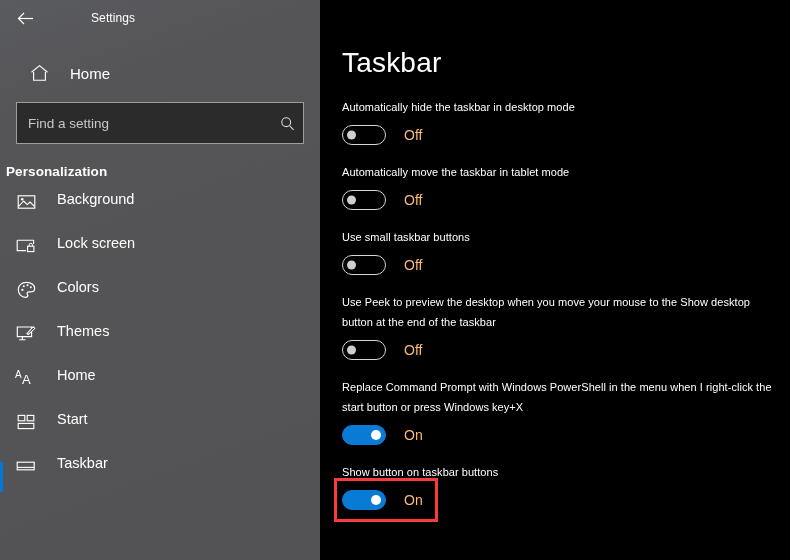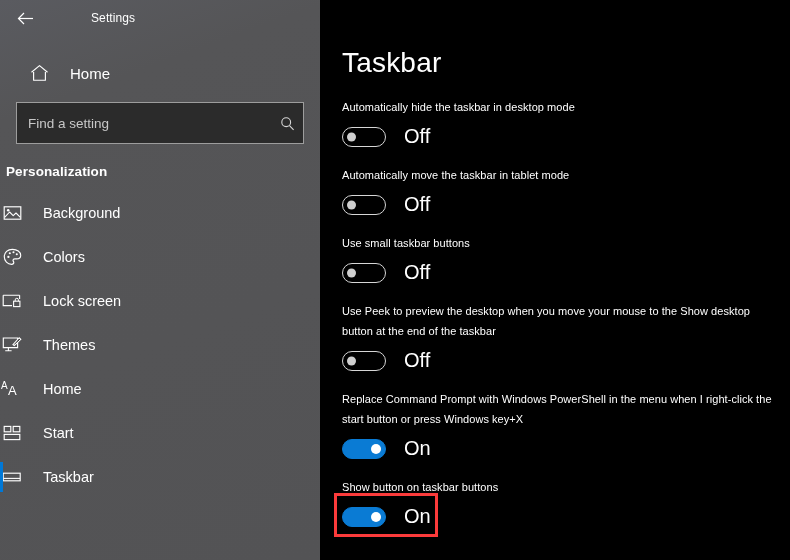--- a/index.html
+++ b/index.html
@@ -89,22 +89,21 @@
     padding-left: 6px;
     margin-top: 20px;
     letter-spacing: .1px;
   }
 
   .nav { margin-top: 12px; }
   .nav-item {
     position: relative;
     height: 44px;
     display: flex;
-    align-items: center;
-    padding-left: 1px;
+    padding-left: 15px;
     cursor: pointer;
   }
   .nav-item .ic {
     width: 22px; height: 22px;
     flex: 0 0 22px;
     display: flex; align-items: center; justify-content: center;
   }
   .nav-item .lbl {
     font-size: 14.5px;
     margin-left: 20px;
@@ -177,22 +176,22 @@
   }
   .toggle.on .knob {
     position: absolute;
     right: 4px; top: 50%;
     transform: translateY(-50%);
     width: 10px; height: 10px;
     border-radius: 50%;
     background: #ffffff;
   }
   .toggle-state {
-    font-size: 20px;
-    color: #ffffff;
+    font-size: 14px;
+    color: #fdba74;
     margin-left: 18px;
   }
   .highlight-box {
     position: absolute;
     left: -8px; top: -12px;
     width: 104px; height: 44px;
     border: 3px solid #fb3b3b;
     pointer-events: none;
   }
 </style>
@@ -243,44 +242,44 @@
             <rect x="1.2" y="1.8" width="16.6" height="12.4" stroke="#ffffff" stroke-width="1.15" fill="none"></rect>
             <path d="M1.6 12.4 L6.6 7.0 L10.2 10.6 L13.0 8.0 L17.4 12.4" stroke="#ffffff" stroke-width="1.1" fill="none" stroke-linejoin="round"></path>
             <circle cx="5.2" cy="5.3" r="1.25" fill="#ffffff"></circle>
           </svg>
         </span>
         <span class="lbl">Background</span>
       </div>
 
       <div class="nav-item">
         <span class="ic">
+          <svg width="20" height="16" viewBox="0 0 20 16" fill="none" aria-hidden="true">
+            <path d="M1.2 2.2 H17.6 M1.2 2.2 V12.6 H10.0 M17.6 2.2 V6.0" stroke="#ffffff" stroke-width="1.15" fill="none"></path>
+            <rect x="11.6" y="8.2" width="6.3" height="5.4" stroke="#ffffff" stroke-width="1.1" fill="none"></rect>
+            <path d="M13.2 8.2 V6.9 A1.6 1.6 0 0 1 16.4 6.9 V8.2" stroke="#ffffff" stroke-width="1.0" fill="none"></path>
+          </svg>
+        </span>
+        <span class="lbl">Lock screen</span>
+      </div>
+
+      <div class="nav-item">
+        <span class="ic">
           <svg width="19" height="18" viewBox="0 0 19 18" fill="none" aria-hidden="true">
             <path d="M9.4 1.3 C4.6 1.3 1.3 4.5 1.3 8.7 C1.3 12.9 4.5 16.3 8.6 16.3 C10.1 16.3 10.8 15.5 10.8 14.6 C10.8 13.6 10.0 13.2 10.0 12.3 C10.0 11.4 10.8 10.8 11.9 10.8 H13.6 C16.2 10.8 17.7 9.4 17.7 7.4 C17.7 3.9 14.1 1.3 9.4 1.3 Z" stroke="#ffffff" stroke-width="1.15" fill="none"></path>
             <circle cx="5.4" cy="8.9" r="1.15" fill="#ffffff"></circle>
             <circle cx="6.8" cy="5.3" r="1.05" fill="#ffffff"></circle>
             <circle cx="10.5" cy="4.3" r="1.05" fill="#ffffff"></circle>
             <circle cx="13.8" cy="6.2" r="1.05" fill="#ffffff"></circle>
           </svg>
         </span>
         <span class="lbl">Colors</span>
       </div>
 
       <div class="nav-item">
         <span class="ic">
-          <svg width="20" height="16" viewBox="0 0 20 16" fill="none" aria-hidden="true">
-            <path d="M1.2 2.2 H17.6 M1.2 2.2 V12.6 H10.0 M17.6 2.2 V6.0" stroke="#ffffff" stroke-width="1.15" fill="none"></path>
-            <rect x="11.6" y="8.2" width="6.3" height="5.4" stroke="#ffffff" stroke-width="1.1" fill="none"></rect>
-            <path d="M13.2 8.2 V6.9 A1.6 1.6 0 0 1 16.4 6.9 V8.2" stroke="#ffffff" stroke-width="1.0" fill="none"></path>
-          </svg>
-        </span>
-        <span class="lbl">Lock screen</span>
-      </div>
-
-      <div class="nav-item">
-        <span class="ic">
           <svg width="20" height="18" viewBox="0 0 20 18" fill="none" aria-hidden="true">
             <path d="M1.3 2.0 H15.6 V11.6 H1.3 Z" stroke="#ffffff" stroke-width="1.15" fill="none"></path>
             <path d="M6.4 11.8 V14.6 M3.2 14.8 H9.6" stroke="#ffffff" stroke-width="1.1"></path>
             <path d="M11.0 8.6 L17.2 1.8 L18.8 3.3 L12.3 9.5 Z" stroke="#ffffff" stroke-width="1.1" fill="#000000"></path>
           </svg>
         </span>
         <span class="lbl">Themes</span>
       </div>
 
       <div class="nav-item">

